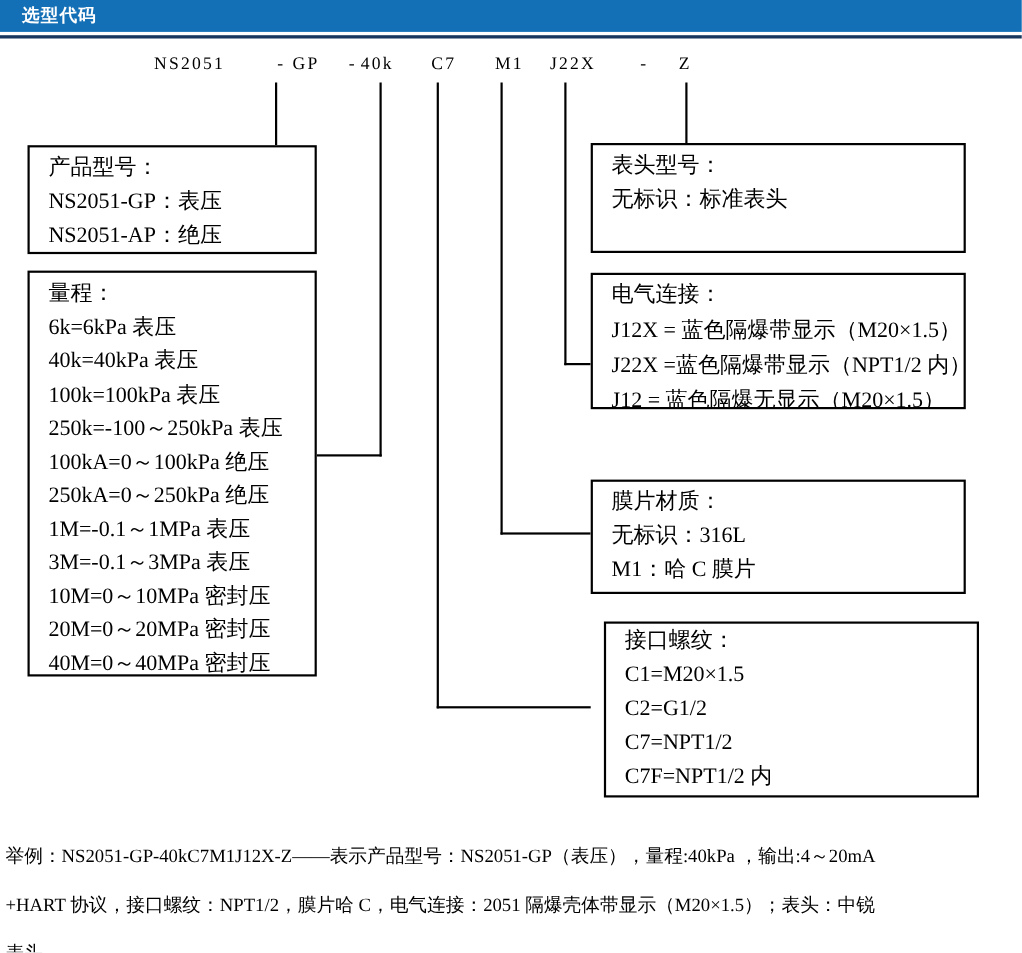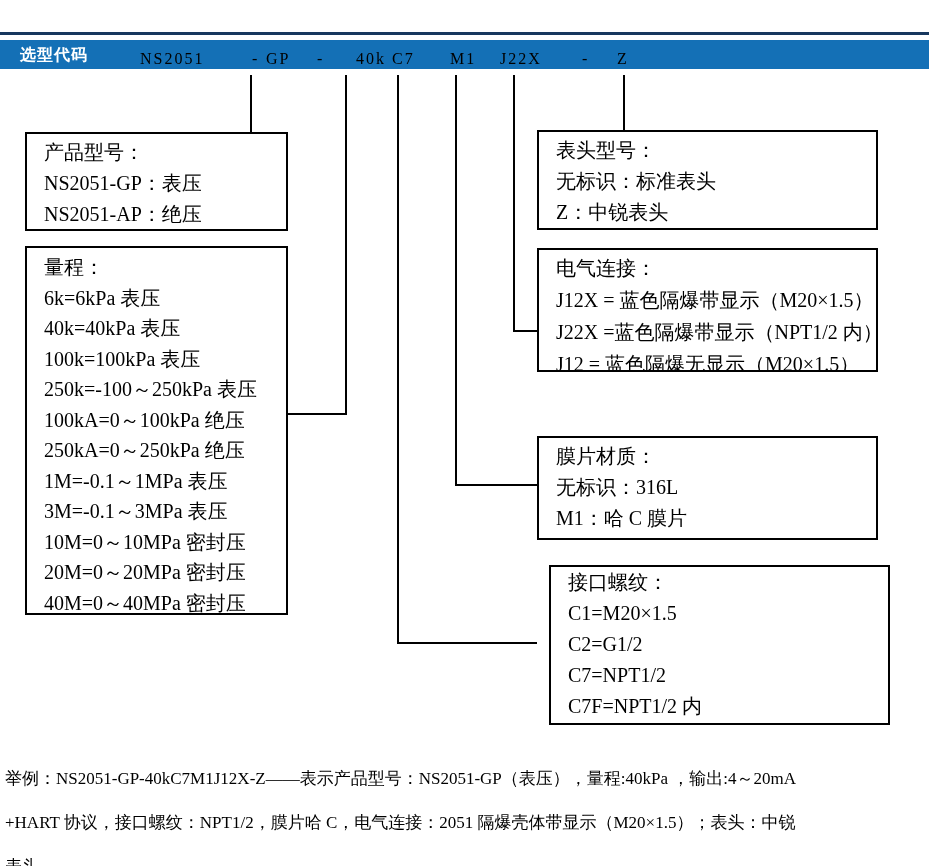--- a/index.html
+++ b/index.html
@@ -17,21 +17,20 @@
     position: absolute;
     left: 0; top: 0;
     width: 929px; height: 29px;
     background: #1470B6;
     color: #ffffff;
     font-size: 16px;
     font-weight: bold;
     line-height: 29px;
     padding-left: 20px;
     letter-spacing: 1px;
-    margin-top: 40px;
   }
   .header-rule {
     position: absolute;
     left: 0; top: 32px;
     width: 929px; height: 3px;
     background: #17375E;
   }
   .code-seg {
     position: absolute;
     top: 50px;
@@ -77,21 +76,21 @@
 
   <div class="header-bar">
     <span>选型代码</span>
   </div>
   <div class="header-rule"></div>
 
   <span class="code-seg" style="left:140px">NS2051</span>
   <span class="code-seg" style="left:252px">-</span>
   <span class="code-seg" style="left:266px">GP</span>
   <span class="code-seg" style="left:317px">-</span>
-  <span class="code-seg" style="left:356px">40k</span>
+  <span class="code-seg" style="left:328px">40k</span>
   <span class="code-seg" style="left:392px">C7</span>
   <span class="code-seg" style="left:450px">M1</span>
   <span class="code-seg" style="left:500px">J22X</span>
   <span class="code-seg" style="left:582px">-</span>
   <span class="code-seg" style="left:617px">Z</span>
 
   <div class="vline" style="left:250px;top:75px;height:57px"></div>
   <div class="vline" style="left:345px;top:75px;height:340px"></div>
   <div class="hline" style="left:288px;top:413px;width:59px"></div>
   <div class="vline" style="left:397px;top:75px;height:569px"></div>
@@ -119,21 +118,20 @@
     <div class="line">1M=-0.1～1MPa 表压</div>
     <div class="line">3M=-0.1～3MPa 表压</div>
     <div class="line">10M=0～10MPa 密封压</div>
     <div class="line">20M=0～20MPa 密封压</div>
     <div class="line">40M=0～40MPa 密封压</div>
   </div>
 
   <div class="box box-display" style="left:537px;top:130px;width:341px;height:100px">
     <div class="line">表头型号：</div>
     <div class="line">无标识：标准表头</div>
-    <div class="line">Z：中锐表头</div>
   </div>
 
   <div class="box box-electrical" style="left:537px;top:248px;width:341px;height:124px">
     <div class="line">电气连接：</div>
     <div class="line">J12X = 蓝色隔爆带显示（M20×1.5）</div>
     <div class="line">J22X =蓝色隔爆带显示（NPT1/2 内）</div>
     <div class="line">J12 = 蓝色隔爆无显示（M20×1.5）</div>
     <div class="line">J22 =蓝色隔爆无显示（NPT1/2 内）</div>
   </div>
 

